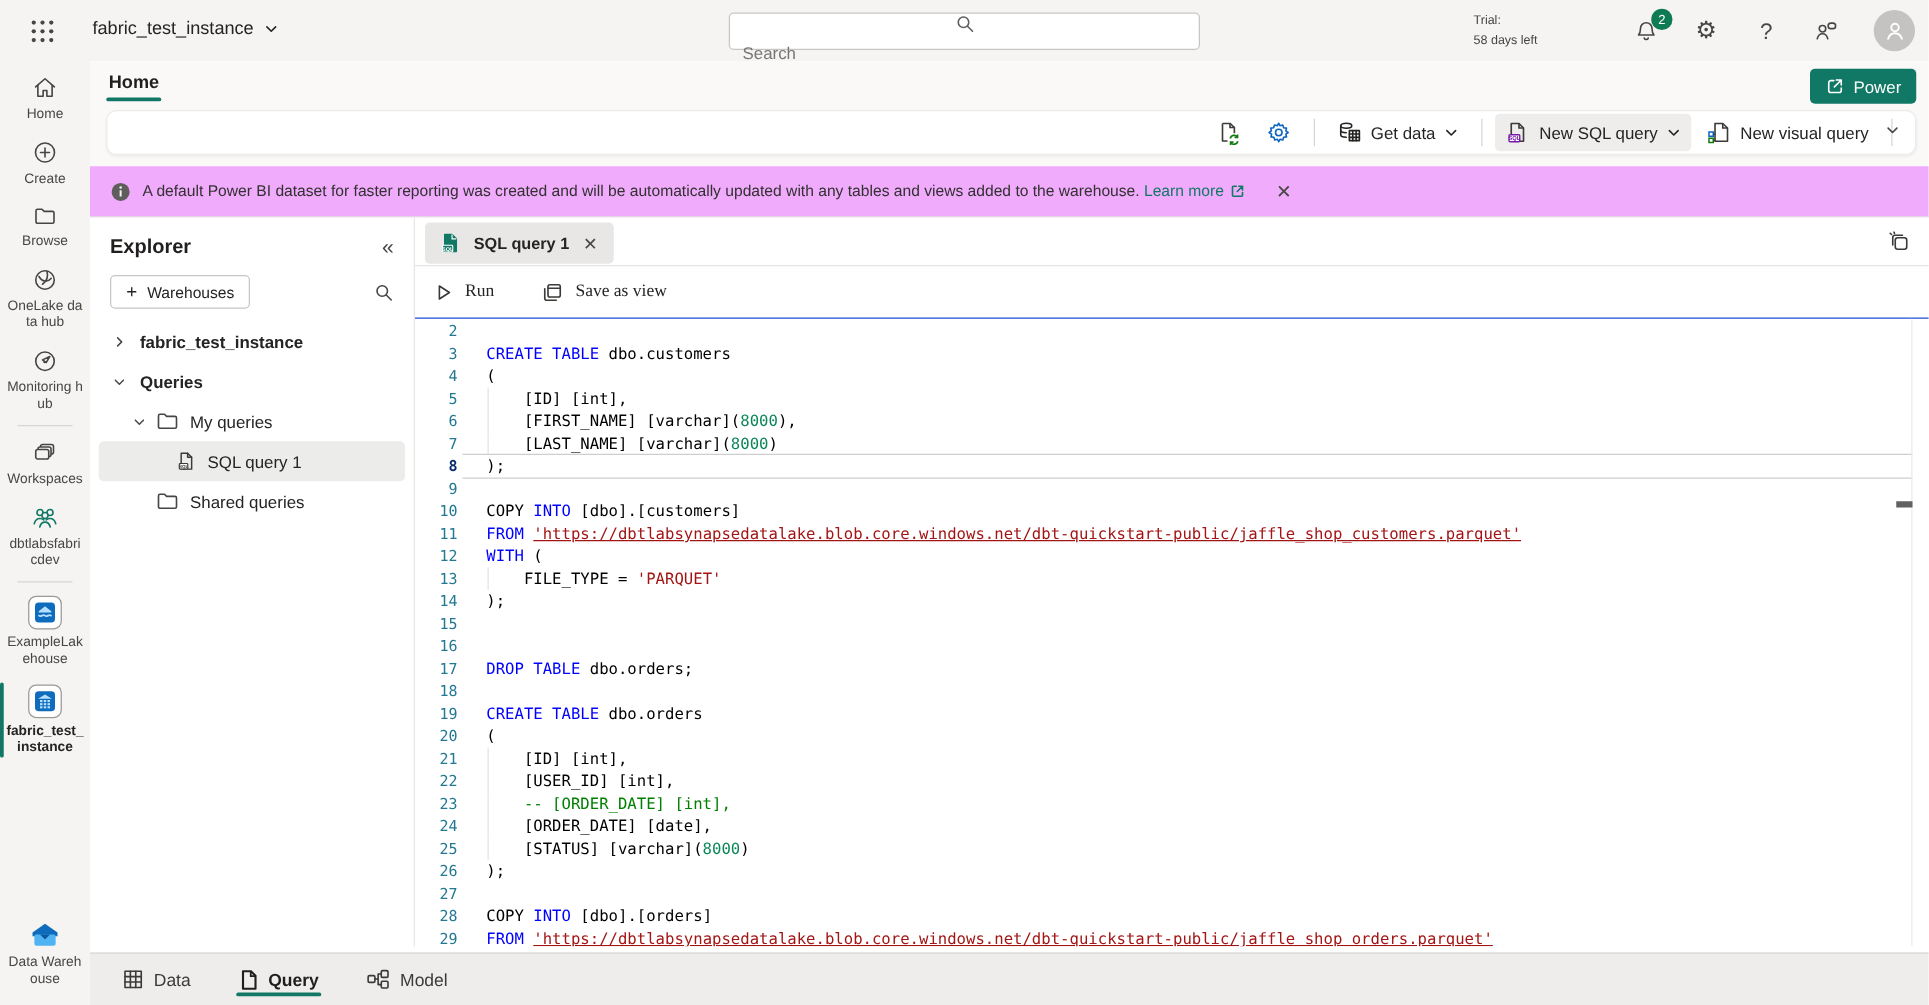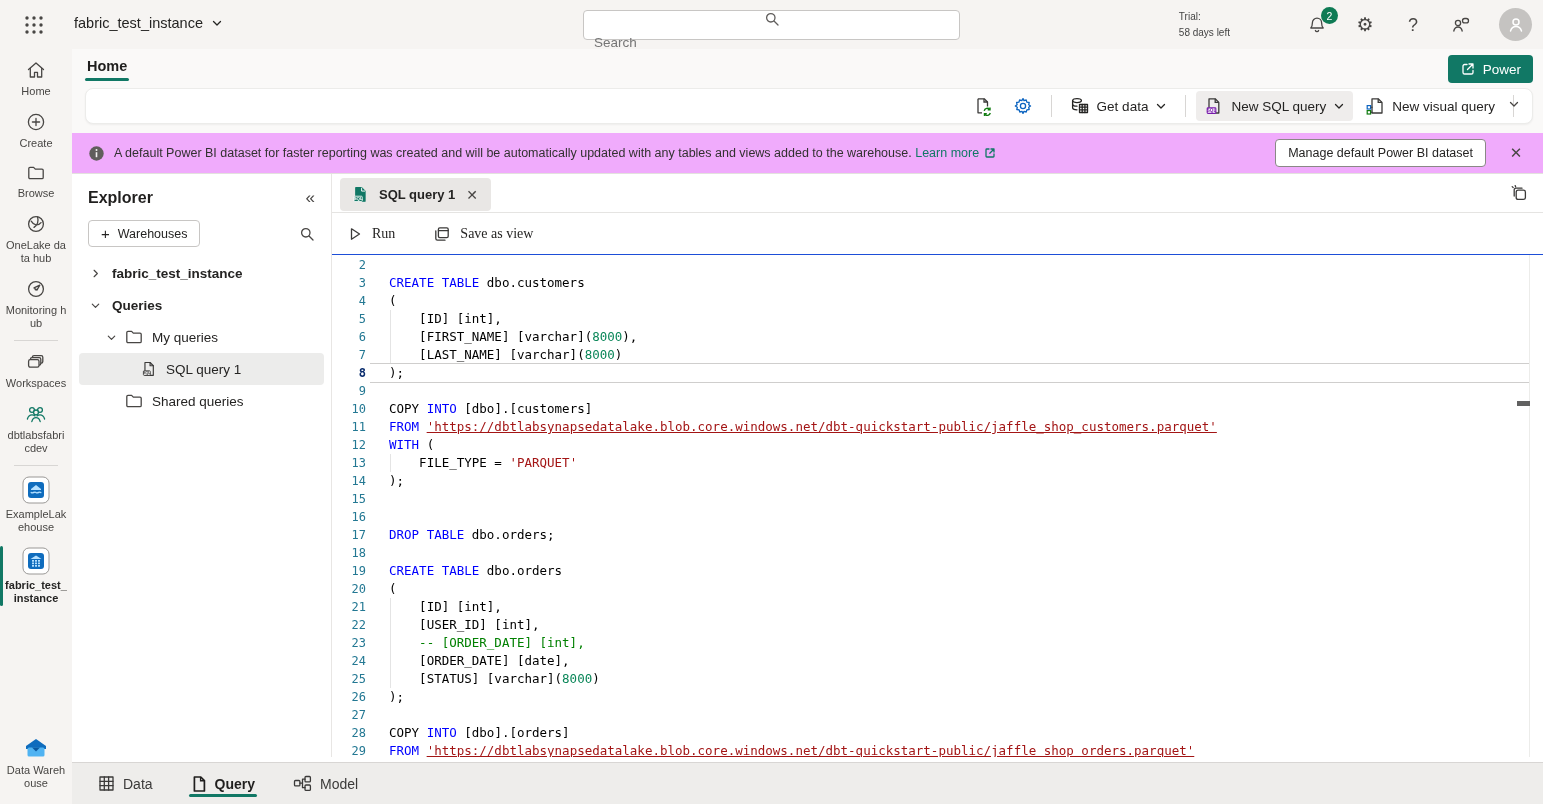--- a/index.html
+++ b/index.html
@@ -366,21 +366,20 @@
     <span class="learn">
       <span>Learn more</span>
       <span class="icon">
           <svg width="14" height="14" viewBox="0 0 14 14" style="color:#117865">
             <path d="M6 3H3.8A.8.8 0 0 0 3 3.8v6.4a.8.8 0 0 0 .8.8h6.4a.8.8 0 0 0 .8-.8V8" fill="none" stroke="currentColor" stroke-width="1.3" stroke-linecap="round" stroke-linejoin="round"></path>
             <path d="M8 3h3v3M11 3 6.8 7.2" fill="none" stroke="currentColor" stroke-width="1.3" stroke-linecap="round" stroke-linejoin="round"></path>
           </svg>
         </span>
     </span>
   </span>
-  <button id="manage-btn">Manage default Power BI dataset</button>
   <span id="banner-close">✕</span>
 </div>
 
 <aside id="explorer">
   <div id="exp-head">
     <span id="exp-title">Explorer</span>
     <span id="exp-collapse">«</span>
   </div>
   <div id="exp-actions">
     <button id="wh-btn">

